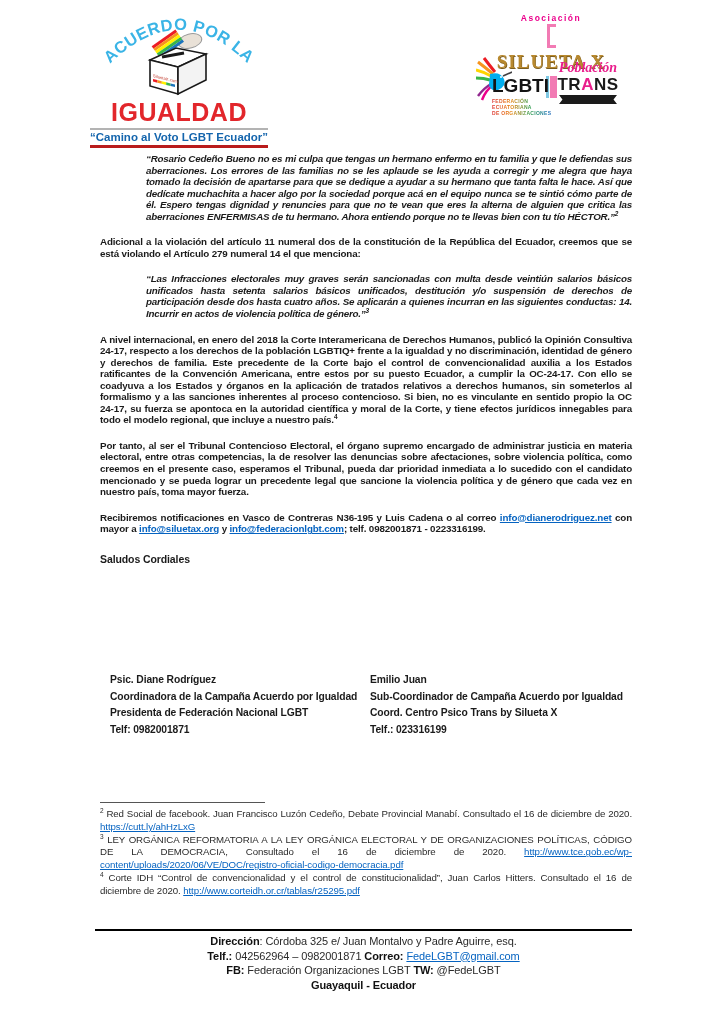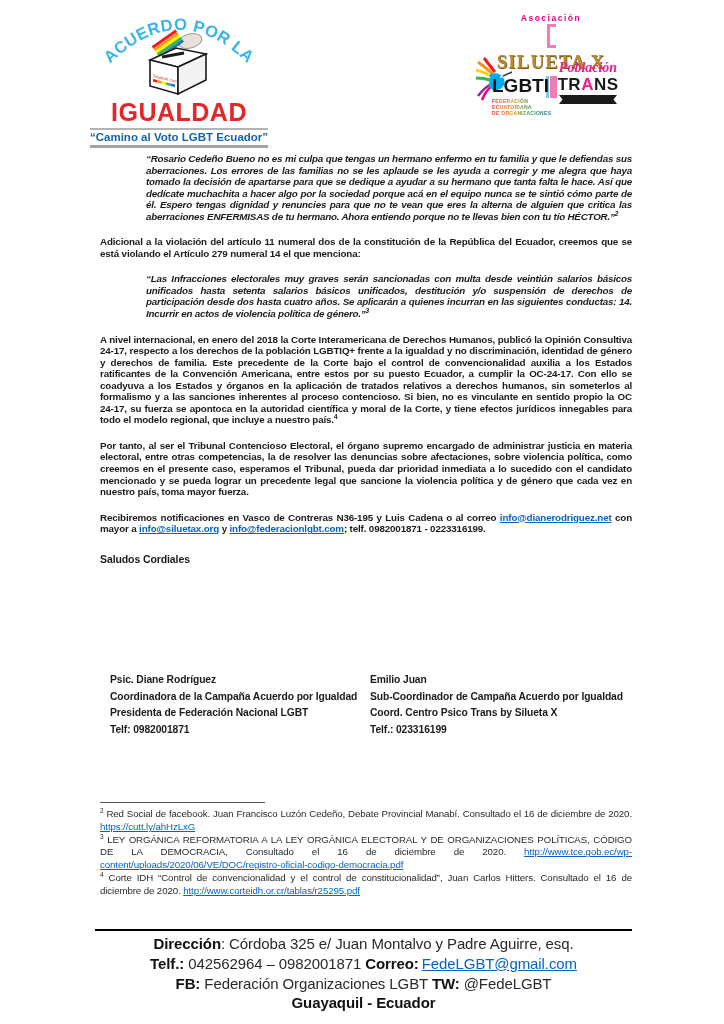--- a/index.html
+++ b/index.html
@@ -8,21 +8,21 @@
     background:#ffffff; overflow:hidden;
     font-family:"Liberation Sans", sans-serif; color:#1b1b1b;
   }
   
   .acuerdo-logo { position:absolute; left:90px; top:8px; width:178px; }
   .acuerdo-title {
     margin-top:-6px; text-align:center; font-weight:900; font-size:25px;
     letter-spacing:0.5px; color:#e2262b; font-family:"Liberation Sans",sans-serif;
   }
   .acuerdo-banner {
-    margin-top:1px; border-top:2px solid #b3b3b3; border-bottom:3px solid #a3a3a3;
+    margin-top:1px; border-top:2px solid #b3b3b3; border-bottom:3px solid #b91c1c;
     padding:1px 0 2px 0; text-align:center; font-weight:bold; font-size:11.5px;
     color:#1465ad; white-space:nowrap;
   }
   .silueta-logo { position:absolute; left:483px; top:13px; width:136px; text-align:center; }
   .silueta-assoc { font-size:8.5px; letter-spacing:1.5px; color:#ec008c; font-weight:bold; }
   .silueta-row { display:flex; align-items:center; justify-content:center; gap:3px; margin-top:1px;flex-direction:column; }
   .bracket-l { width:6px; height:18px; border:3px solid #f27bb4; border-right:none; }
   .bracket-r { display:flex; gap:1px; align-items:center; }
   .bracket-r .bar-b { width:3px; height:22px; background:#7ec8e3; }
   .bracket-r .bar-p { width:7px; height:22px; background:#f27bb4; }
@@ -62,21 +62,21 @@
   .sig-col { font-weight:bold; font-size:10.3px; line-height:1.62; letter-spacing:-0.1px; }
   .sig-col.left  { width:250px; margin-right:10px; }
   .sig-col.right { width:264px; }
   
   .footnotes { position:absolute; top:802px; left:100px; width:532px; }
   .fn-rule { width:165px; border-top:1.3px solid #555; margin-bottom:5px; }
   .fn { margin:0; font-size:9.7px; line-height:1.32; letter-spacing:-0.1px; text-align:justify; color:#2a2a2a; }
   
   .footer { position:absolute; top:929px; left:95px; width:537px; text-align:center; }
   .footer-rule { border-top:2.5px solid #000; margin-bottom:3px; }
-  .footer-line { font-size:15px; line-height:1.32; color:#2a2a2a; letter-spacing:-0.1px; }
+  .footer-line { font-size:11px; line-height:1.32; color:#2a2a2a; letter-spacing:-0.1px; }
   .footer-line b { color:#111; }
   .footer a { margin-left:3px; }
 </style>
 </head>
 <body>
 
 <div class="page">
 
   <div class="acuerdo-logo">
     <svg width="178" height="92" viewBox="0 0 178 92">

